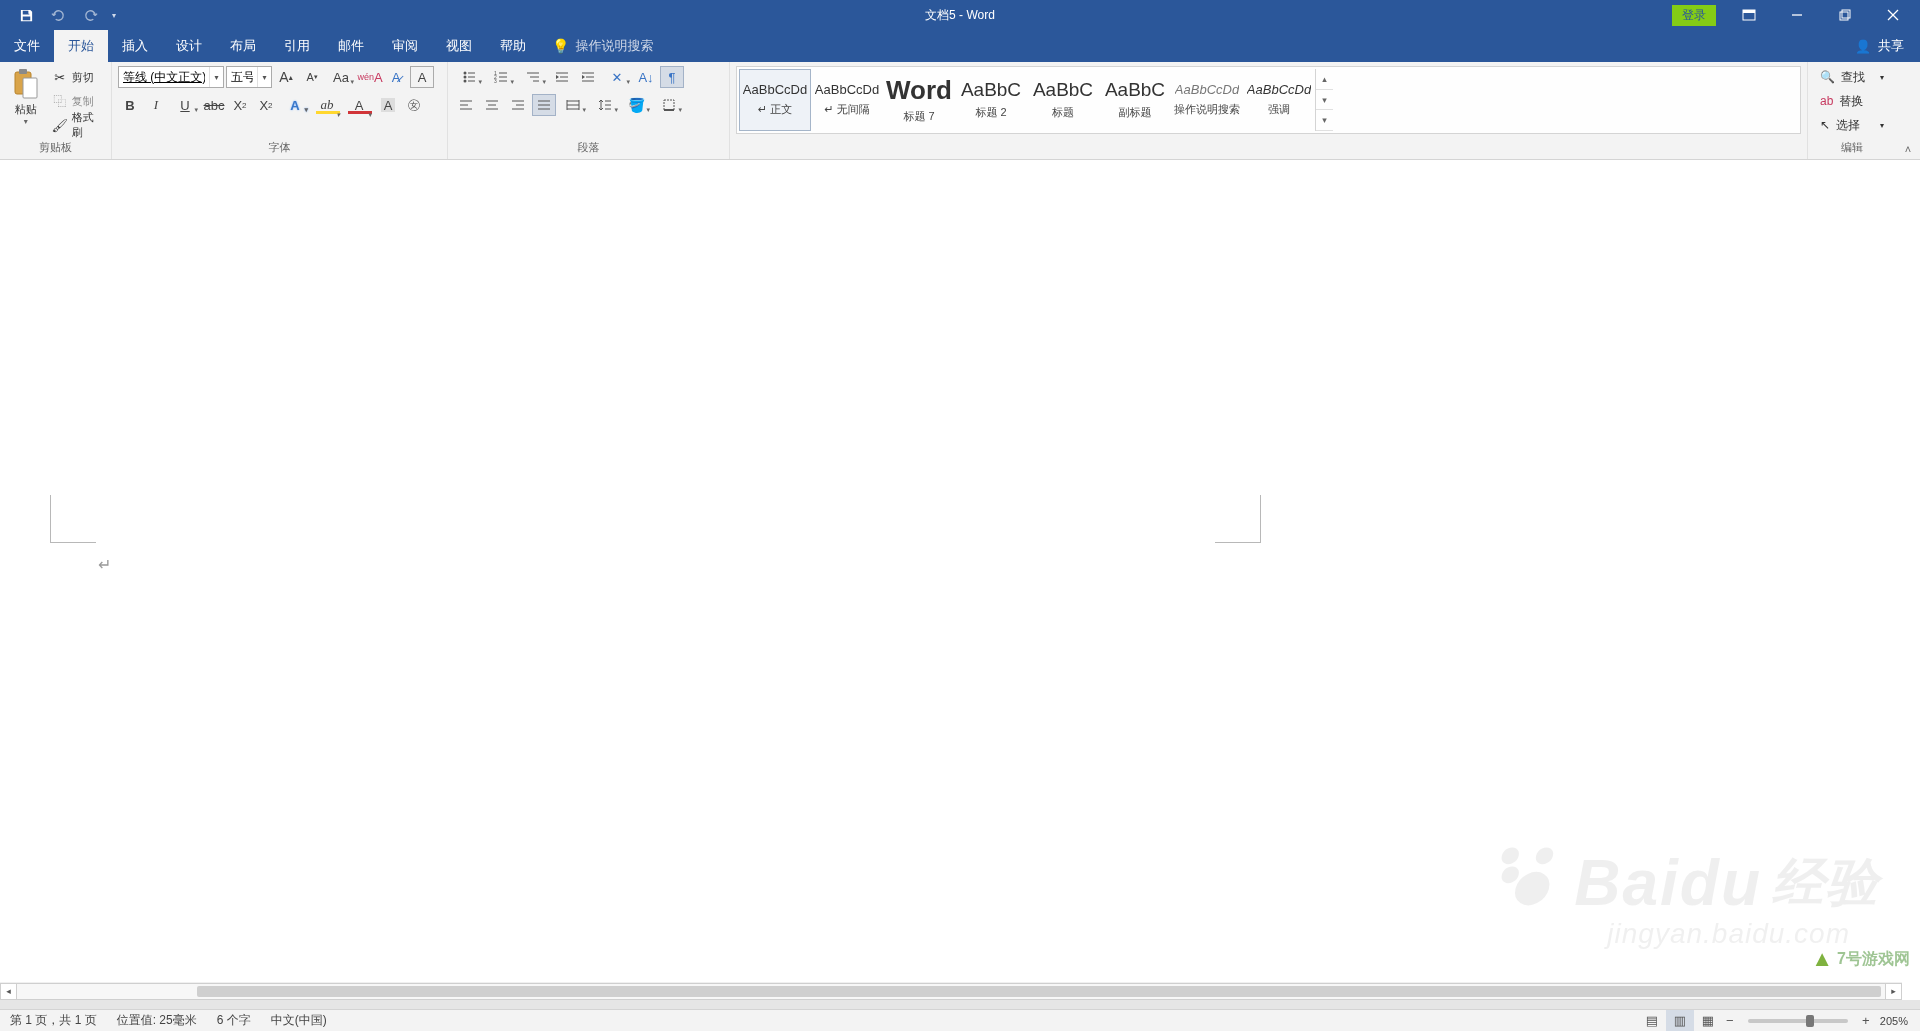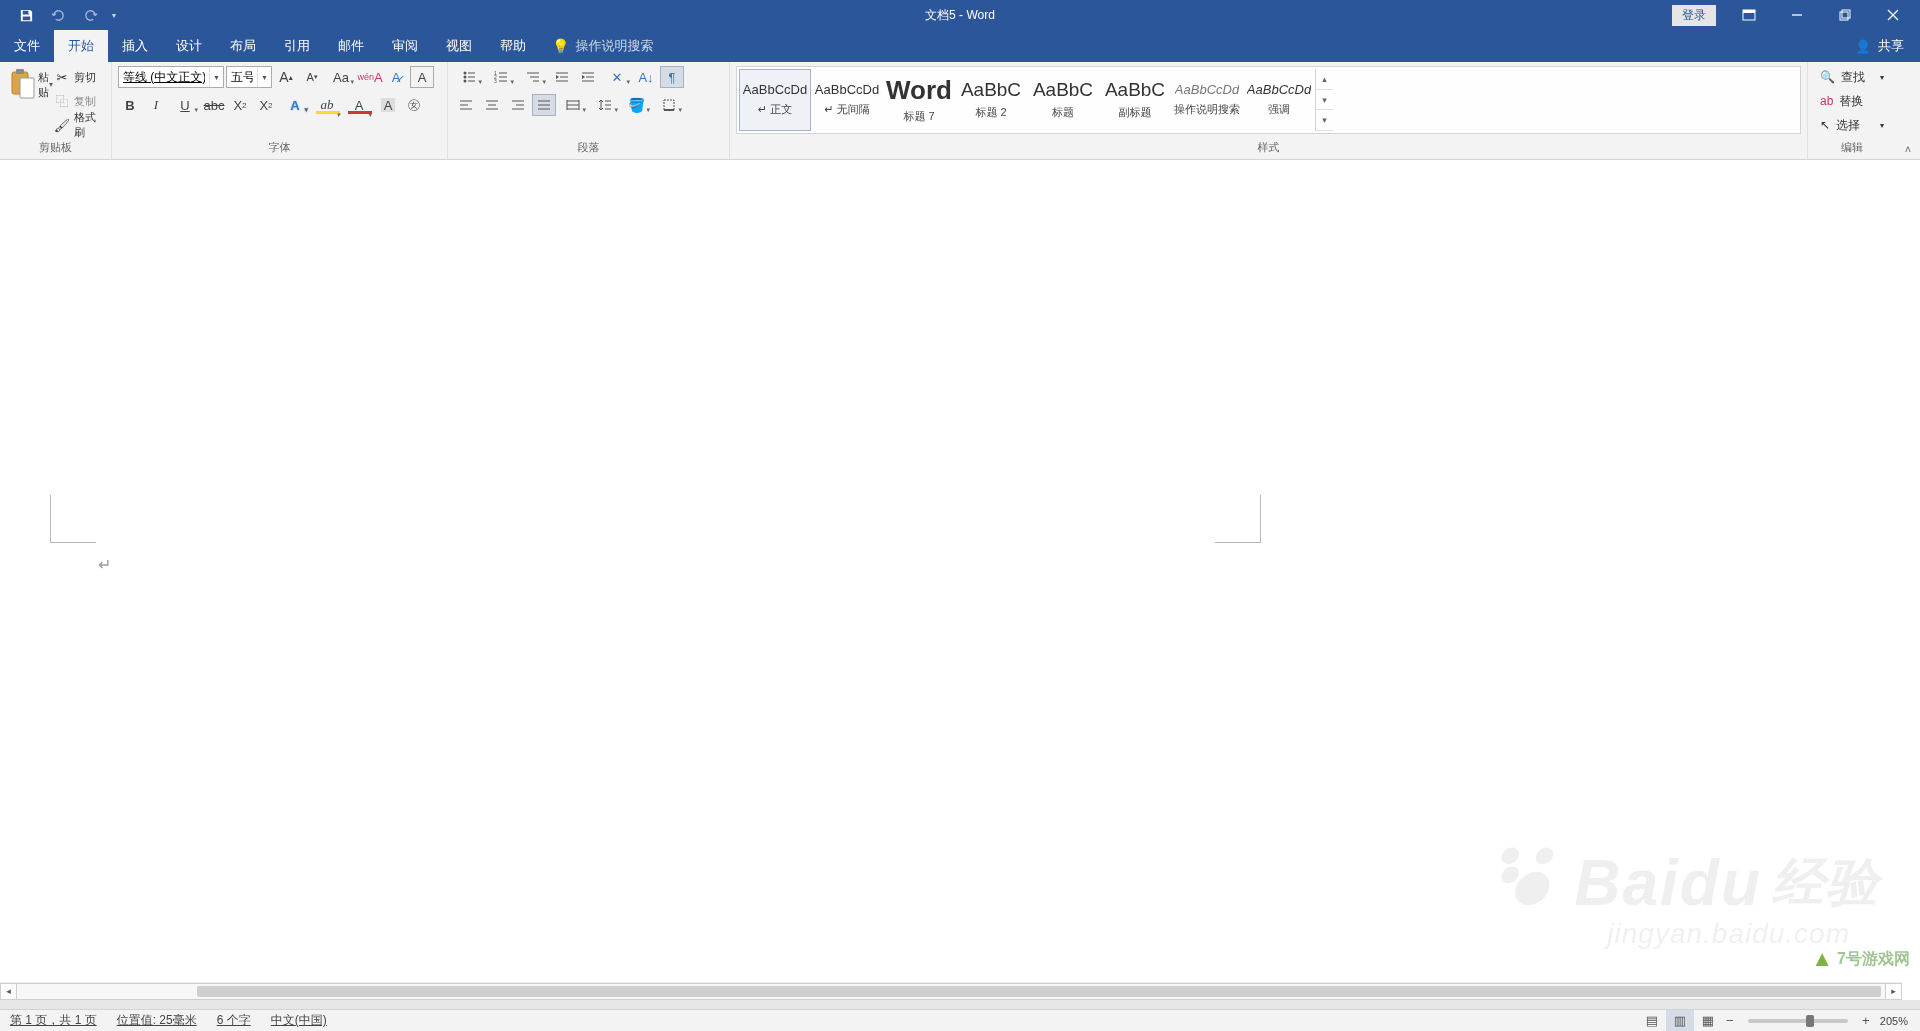--- a/index.html
+++ b/index.html
@@ -5,39 +5,39 @@
 * { margin: 0; padding: 0; box-sizing: border-box; font-family: "Microsoft YaHei", "Segoe UI", sans-serif; }
 body { width: 1920px; height: 1031px; background: #e6e6e6; overflow: hidden; position: relative; }
 
 
 .titlebar { height: 30px; background: #2b579a; display: flex; align-items: center; color: #fff; font-size: 12px; position: relative; }
 .qat { display: flex; align-items: center; gap: 4px; padding-left: 12px; }
 .qat-btn { width: 28px; height: 28px; display: flex; align-items: center; justify-content: center; color: #cfd9ea; cursor: pointer; }
 .qat-drop { font-size: 8px; color: #cfd9ea; padding: 0 4px; }
 .title-center { position: absolute; left: 50%; transform: translateX(-50%); font-size: 12px; color: #fff; }
 .title-right { margin-left: auto; display: flex; align-items: center; gap: 2px; padding-right: 4px; }
-.login-btn { background: #e5e5e5; color: #2b579a; padding: 2px 10px; font-size: 12px; margin-right: 8px; cursor: pointer; }
+.login-btn { background: #84cc16; color: #2b579a; padding: 2px 10px; font-size: 12px; margin-right: 8px; cursor: pointer; }
 .win-btn { width: 46px; height: 30px; display: flex; align-items: center; justify-content: center; color: #fff; cursor: pointer; font-size: 11px; }
 
 
 .menubar { height: 32px; background: #2b579a; display: flex; align-items: stretch; color: #fff; font-size: 13px; }
 .menu-tab { padding: 0 14px; display: flex; align-items: center; cursor: pointer; }
 .menu-tab.file { background: #2b579a; }
 .menu-tab.active { background: #f3f3f3; color: #2b579a; }
 .tell-me { display: flex; align-items: center; gap: 6px; color: #d0d8e8; padding-left: 12px; }
 .tell-me-icon { font-size: 14px; }
 .share { margin-left: auto; padding: 0 16px; display: flex; align-items: center; gap: 6px; color: #fff; cursor: pointer; }
 
 
 .ribbon { height: 98px; background: #f3f3f3; border-bottom: 1px solid #d4d4d4; display: flex; }
 .group { display: flex; flex-direction: column; border-right: 1px solid #e1e1e1; padding: 4px 6px 0; position: relative; }
 .group-body { flex: 1; display: flex; align-items: flex-start; gap: 2px; }
 .group-label { text-align: center; font-size: 11px; color: #666; padding: 2px 0 4px; position: relative; }
 
-.big-btn { display: flex; flex-direction: row; align-items: center; width: 42px; cursor: pointer; padding: 2px; }
+.big-btn { display: flex; flex-direction: column; align-items: center; width: 42px; cursor: pointer; padding: 2px; }
 .big-icon { width: 32px; height: 32px; display: flex; align-items: center; justify-content: center; font-size: 24px; }
 .big-lbl { font-size: 11px; color: #333; margin-top: 2px; }
 .big-drop { font-size: 8px; color: #666; }
 
 .col { display: flex; flex-direction: column; gap: 2px; }
 .small-btn { display: flex; align-items: center; gap: 4px; padding: 1px 4px; cursor: pointer; font-size: 11px; color: #333; height: 22px; }
 .small-icon { width: 16px; height: 16px; display: flex; align-items: center; justify-content: center; font-size: 13px; }
 
 .row { display: flex; align-items: center; gap: 2px; }
 .combo { display: flex; align-items: center; border: 1px solid #ababab; background: #fff; height: 22px; }
@@ -71,21 +71,21 @@
 .margin-mark-l { position: absolute; left: 50px; top: 335px; width: 46px; height: 48px; border-left: 1px solid #b8b8b8; border-bottom: 1px solid #b8b8b8; }
 .margin-mark-r { position: absolute; left: 1215px; top: 335px; width: 46px; height: 48px; border-right: 1px solid #b8b8b8; border-bottom: 1px solid #b8b8b8; }
 .pilcrow { position: absolute; left: 98px; top: 395px; font-size: 16px; color: #9a9a9a; }
 .doc-hscroll { position: absolute; left: 0; right: 18px; bottom: 0; height: 18px; background: #f0f0f0; display: flex; align-items: center; }
 .scroll-arrow-box { width: 17px; height: 17px; border: 1px solid #cfcfcf; background: #fff; display: flex; align-items:center; justify-content:center; font-size:9px; color:#555;}
 .scroll-track { flex:1; height: 17px; border-top:1px solid #cfcfcf; border-bottom:1px solid #cfcfcf; background:#f7f7f7; position: relative; }
 .scroll-thumb { position:absolute; left: 180px; right: 4px; top:2px; bottom:2px; background:#cfcfcf; border-radius:2px;}
 
 
 .statusbar { position: absolute; bottom: 0; left: 0; right: 0; height: 22px; background: #f3f3f3; border-top: 1px solid #d4d4d4; display: flex; align-items: center; font-size: 12px; color: #444; }
-.status-item { padding: 0 10px; cursor: pointer; height: 100%; display: flex; align-items: center; text-decoration: underline; }
+.status-item { padding: 0 10px; cursor: pointer; height: 100%; display: flex; align-items: center; }
 .status-right { margin-left: auto; display: flex; align-items: center; gap: 0; padding-right: 6px;}
 .view-btn { width: 28px; height: 22px; display: flex; align-items: center; justify-content: center; color: #555; font-size: 13px; cursor: pointer; }
 .view-btn.active { background: #d5dce6; }
 .zoom-slider { width: 100px; height: 4px; background: #c8c8c8; margin: 0 10px; position: relative; border-radius: 2px;}
 .zoom-handle { position: absolute; left: 58px; top: -4px; width: 8px; height: 12px; background: #777; border-radius: 2px;}
 .zoom-pct { font-size: 11px; color: #444; padding: 0 6px; }
 .zoom-btn-sm { width: 16px; text-align: center; cursor: pointer; color:#555; font-size:13px;}
 
 
 .wm1 { position: absolute; right: 40px; bottom: 80px; font-size: 64px; color: rgba(128,128,128,0.13); font-weight: bold; font-style: italic; letter-spacing: 2px; pointer-events: none; user-select: none; display:flex; align-items:center; gap:10px;}
@@ -388,21 +388,20 @@
             <div class="style-preview" style="font-size:13px;font-style:italic;">AaBbCcDd</div>
             <div class="style-name">强调</div>
           </div>
           <div class="gallery-scroll">
             <div>▴</div>
             <div>▾</div>
             <div>▾</div>
           </div>
         </div>
     </div>
-    <div class="group-label">样式</div>
   </div>
 
   <div class="group" style="width:88px;border-right:none">
     <div class="group-body">
         <div class="col" style="width:100%">
       <div class="edit-item">
         <span>🔍</span>
         <span>查找</span>
         <span style="font-size:8px;margin-left:auto">▾</span>
       </div>

